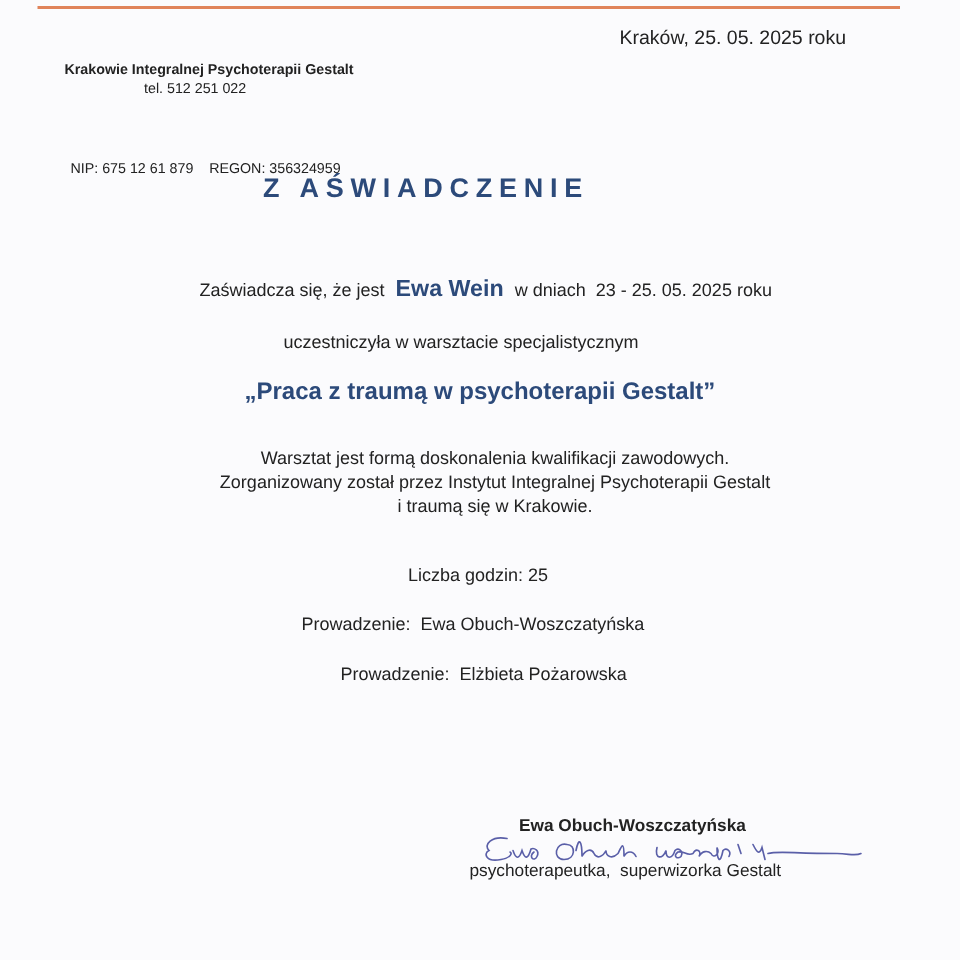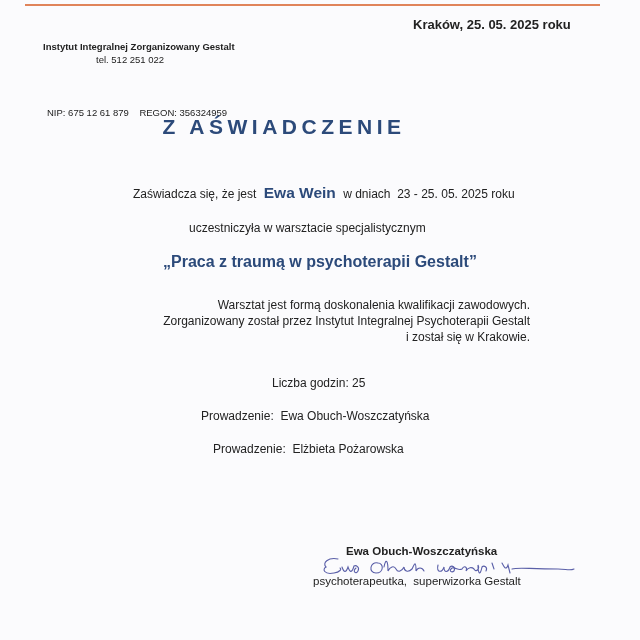--- a/index.html
+++ b/index.html
@@ -8,77 +8,77 @@
     background: #fbfbfd;
     font-family: "Liberation Sans", sans-serif;
     color: #1d1d1f;
     position: relative;
   }
   .abs { position: absolute; }
   .topline {
     left: 25px; top: 4px; width: 575px; height: 2px;
     background: #e0845a;
   }
-  .date { top: 17px; left: 413px; font-size: 13px; color: #222; font-weight: bold; }
+  .date { top: 17px; left: 413px; font-size: 13px; color: #222; }
   .inst { top: 40px; left: 43px; width: 190px; font-size: 9.5px; line-height: 13px; color: #222; }
   .inst .name { font-weight: bold; font-size: 9.5px; white-space: nowrap; }
   .inst .l2 { padding-left: 20px; white-space: nowrap; }
   .inst .l3 { padding-left: 53px; white-space: nowrap; }
   .inst .l4 { padding-left: 4px; white-space: nowrap; margin-top: 40px; }
   .title {
     top: 115px; left: 0; width: 560px; text-align: center;
-    font-weight: bold; font-size: 21px; letter-spacing: 4.5px; color: #2c4a7a;
+    font-weight: bold; font-size: 18px; letter-spacing: 4.5px; color: #2c4a7a;
     padding-left: 8px; box-sizing: border-box;
   }
   .line1 { top: 184px; left: 133px; font-size: 12px; color: #222; white-space: nowrap; }
   .line1 .person { font-weight: bold; font-size: 15.5px; color: #2c4a7a; margin: 0 4px; }
   .line2 { top: 221px; left: 189px; font-size: 12px; color: #222; white-space: nowrap; }
   .workshop {
     top: 253px; left: 163px; font-weight: bold; font-size: 16px; color: #2c4a7a; white-space: nowrap;
   }
   .desc {
-    top: 297px; left: 130px; width: 400px; text-align: right;
+    top: 297px; left: 130px; width: 400px; text-align: center;
     font-size: 12px; line-height: 16px; color: #222;
   }
   .hours { top: 376px; left: 272px; font-size: 12px; color: #222; }
   .lead1 { top: 409px; left: 201px; font-size: 12px; color: #222; white-space: nowrap; }
-  .lead2 { top: 442px; left: 213px; font-size: 12px; color: #222; white-space: nowrap; }
+  .lead2 { top: 442px; left: 227px; font-size: 12px; color: #222; white-space: nowrap; }
   .sig-name { top: 545px; left: 346px; font-weight: bold; font-size: 11.5px; color: #222; white-space: nowrap; }
   .sig-svg { top: 553px; left: 318px; }
   .sig-role { top: 575px; left: 313px; font-size: 11.5px; color: #222; white-space: nowrap; }
 </style>
 </head>
 <body>
 
 <div class="abs topline"></div>
 
 <div class="abs date">Kraków, 25. 05. 2025 roku</div>
 
 <div class="abs inst">
-  <div class="name">Instytut Integralnej Zorganizowany Gestalt</div>
+  <div class="name">Krakowie Integralnej Psychoterapii Gestalt</div>
   <div class="l3">tel. 512 251 022</div>
   <div class="l4" style="white-space:pre;">NIP: 675 12 61 879    REGON: 356324959</div>
 </div>
 
 <div class="abs title">Z AŚWIADCZENIE</div>
 
 <div class="abs line1">
   <span>Zaświadcza się, że jest</span>
   <span class="person">Ewa Wein</span>
   <span style="white-space:pre;">w dniach  23 - 25. 05. 2025 roku</span>
 </div>
 
 <div class="abs line2">uczestniczyła w warsztacie specjalistycznym</div>
 
 <div class="abs workshop">„Praca z traumą w psychoterapii Gestalt”</div>
 
 <div class="abs desc">
   <div>Warsztat jest formą doskonalenia kwalifikacji zawodowych.</div>
   <div>Zorganizowany został przez Instytut Integralnej Psychoterapii Gestalt</div>
-  <div>i został się w Krakowie.</div>
+  <div>i traumą się w Krakowie.</div>
 </div>
 
 <div class="abs hours">Liczba godzin: 25</div>
 <div class="abs lead1" style="white-space:pre;text-align:right;">Prowadzenie:  Ewa Obuch-Woszczatyńska</div>
 <div class="abs lead2" style="white-space:pre;">Prowadzenie:  Elżbieta Pożarowska</div>
 
 <div class="abs sig-name">Ewa Obuch-Woszczatyńska</div>
 
 <svg class="abs sig-svg" width="260" height="26" viewBox="0 0 260 26">
   <g fill="none" stroke="#5a5fa8" stroke-width="1.1" stroke-linecap="round">

